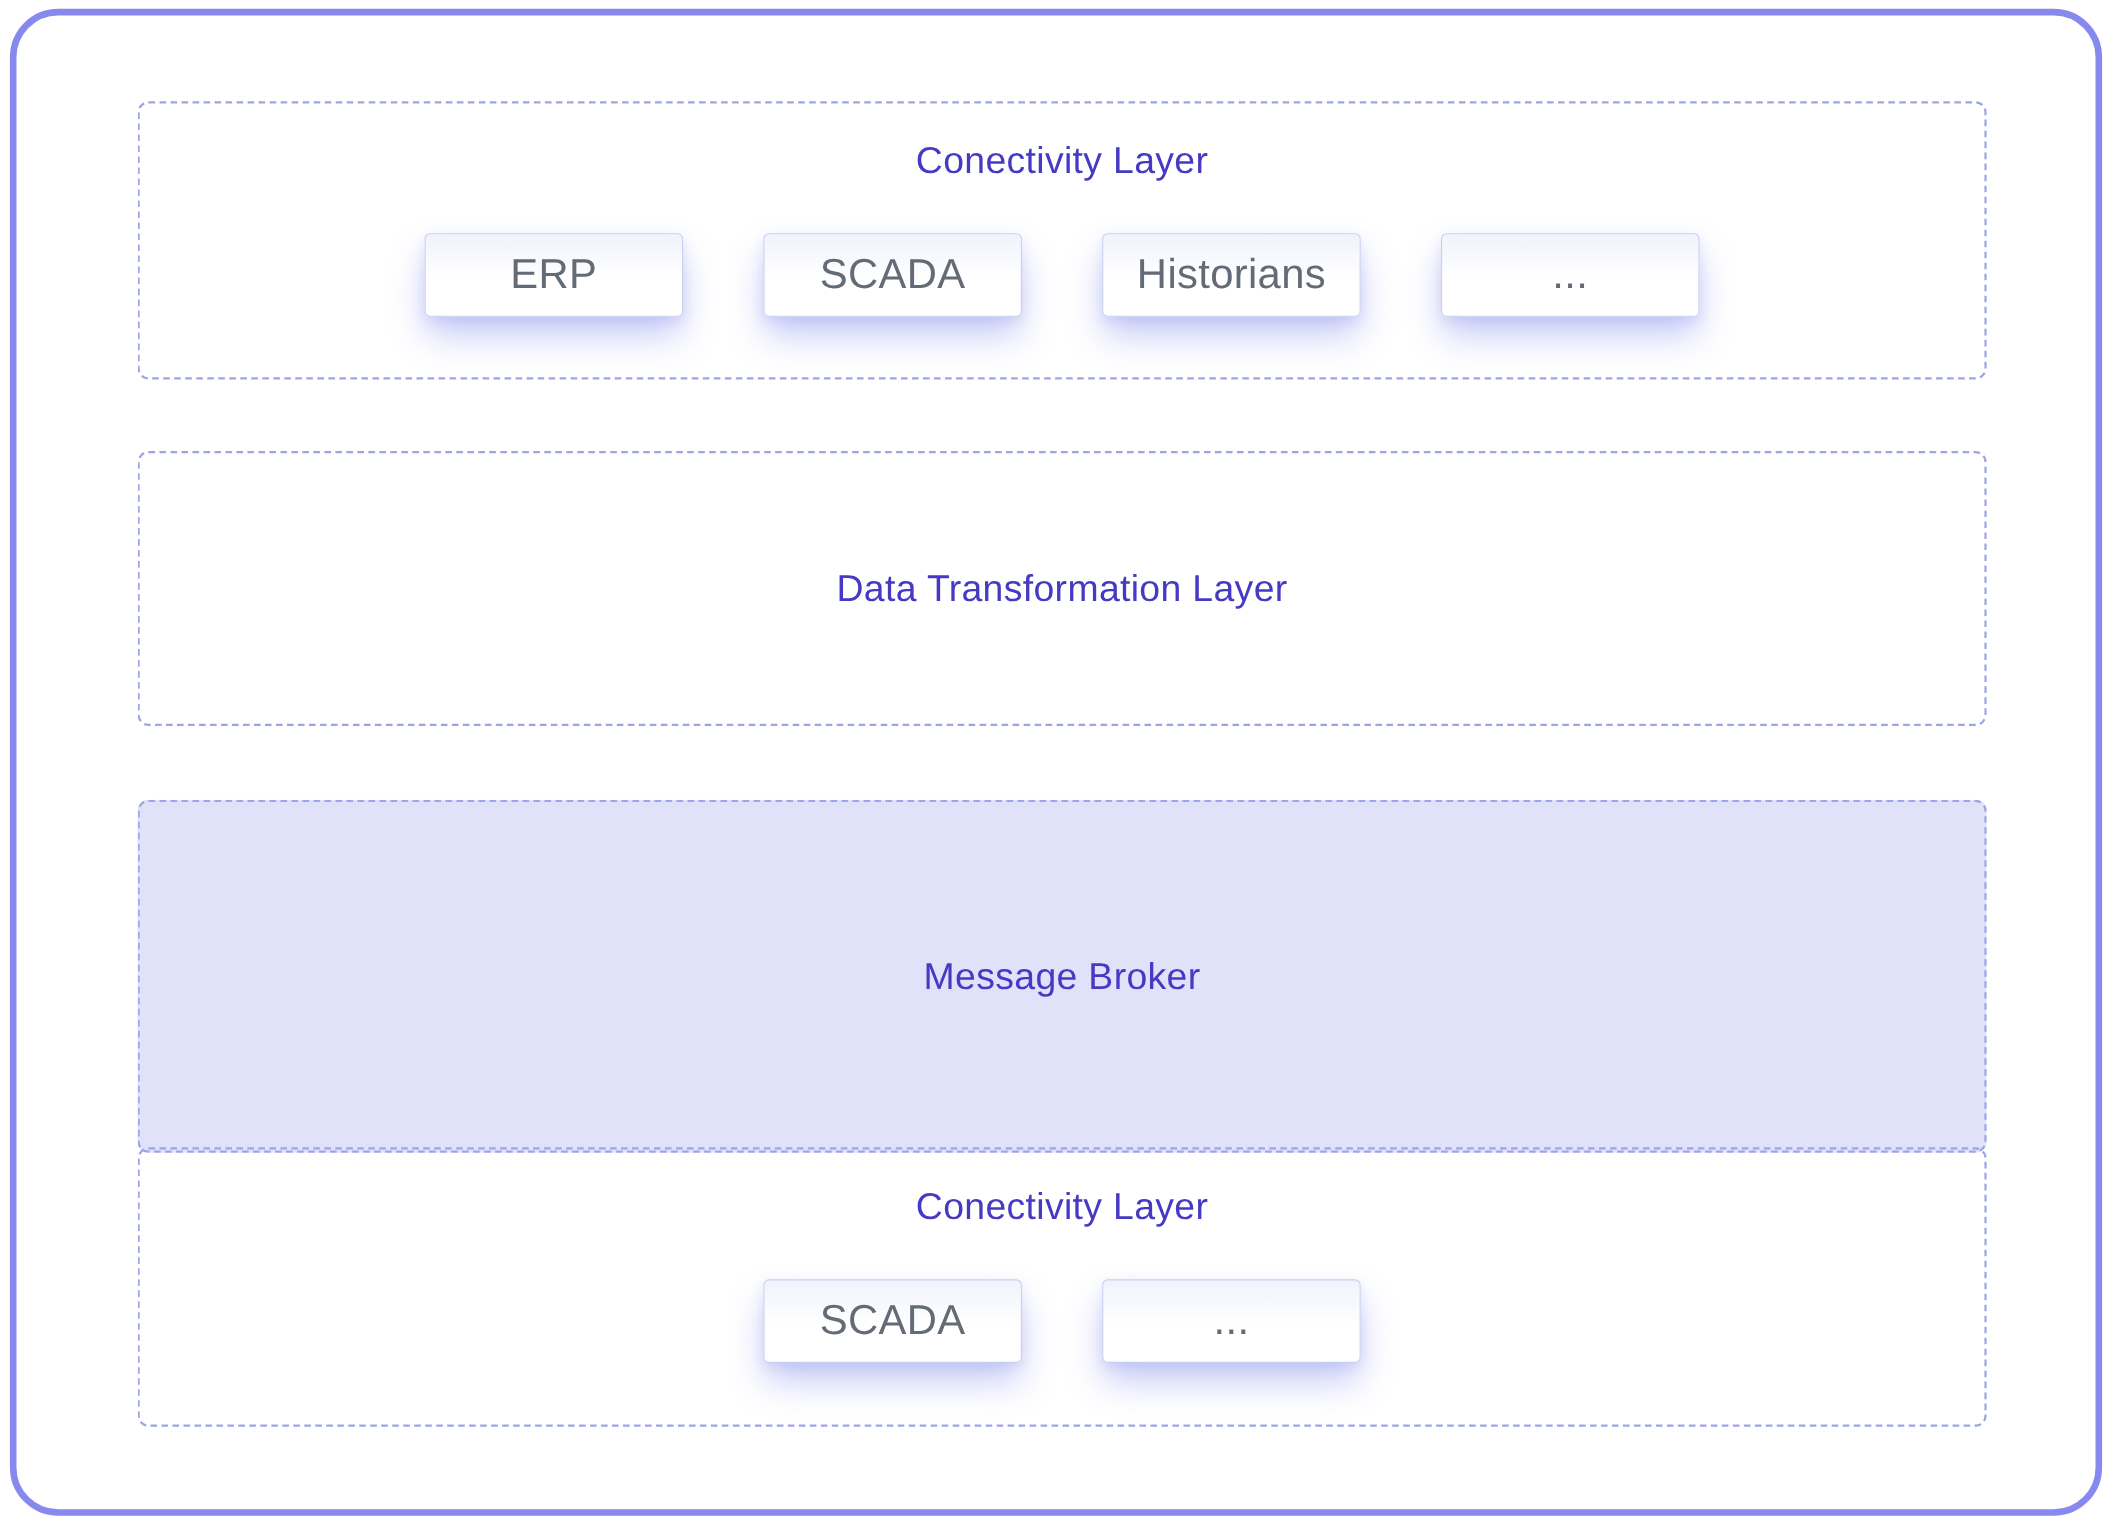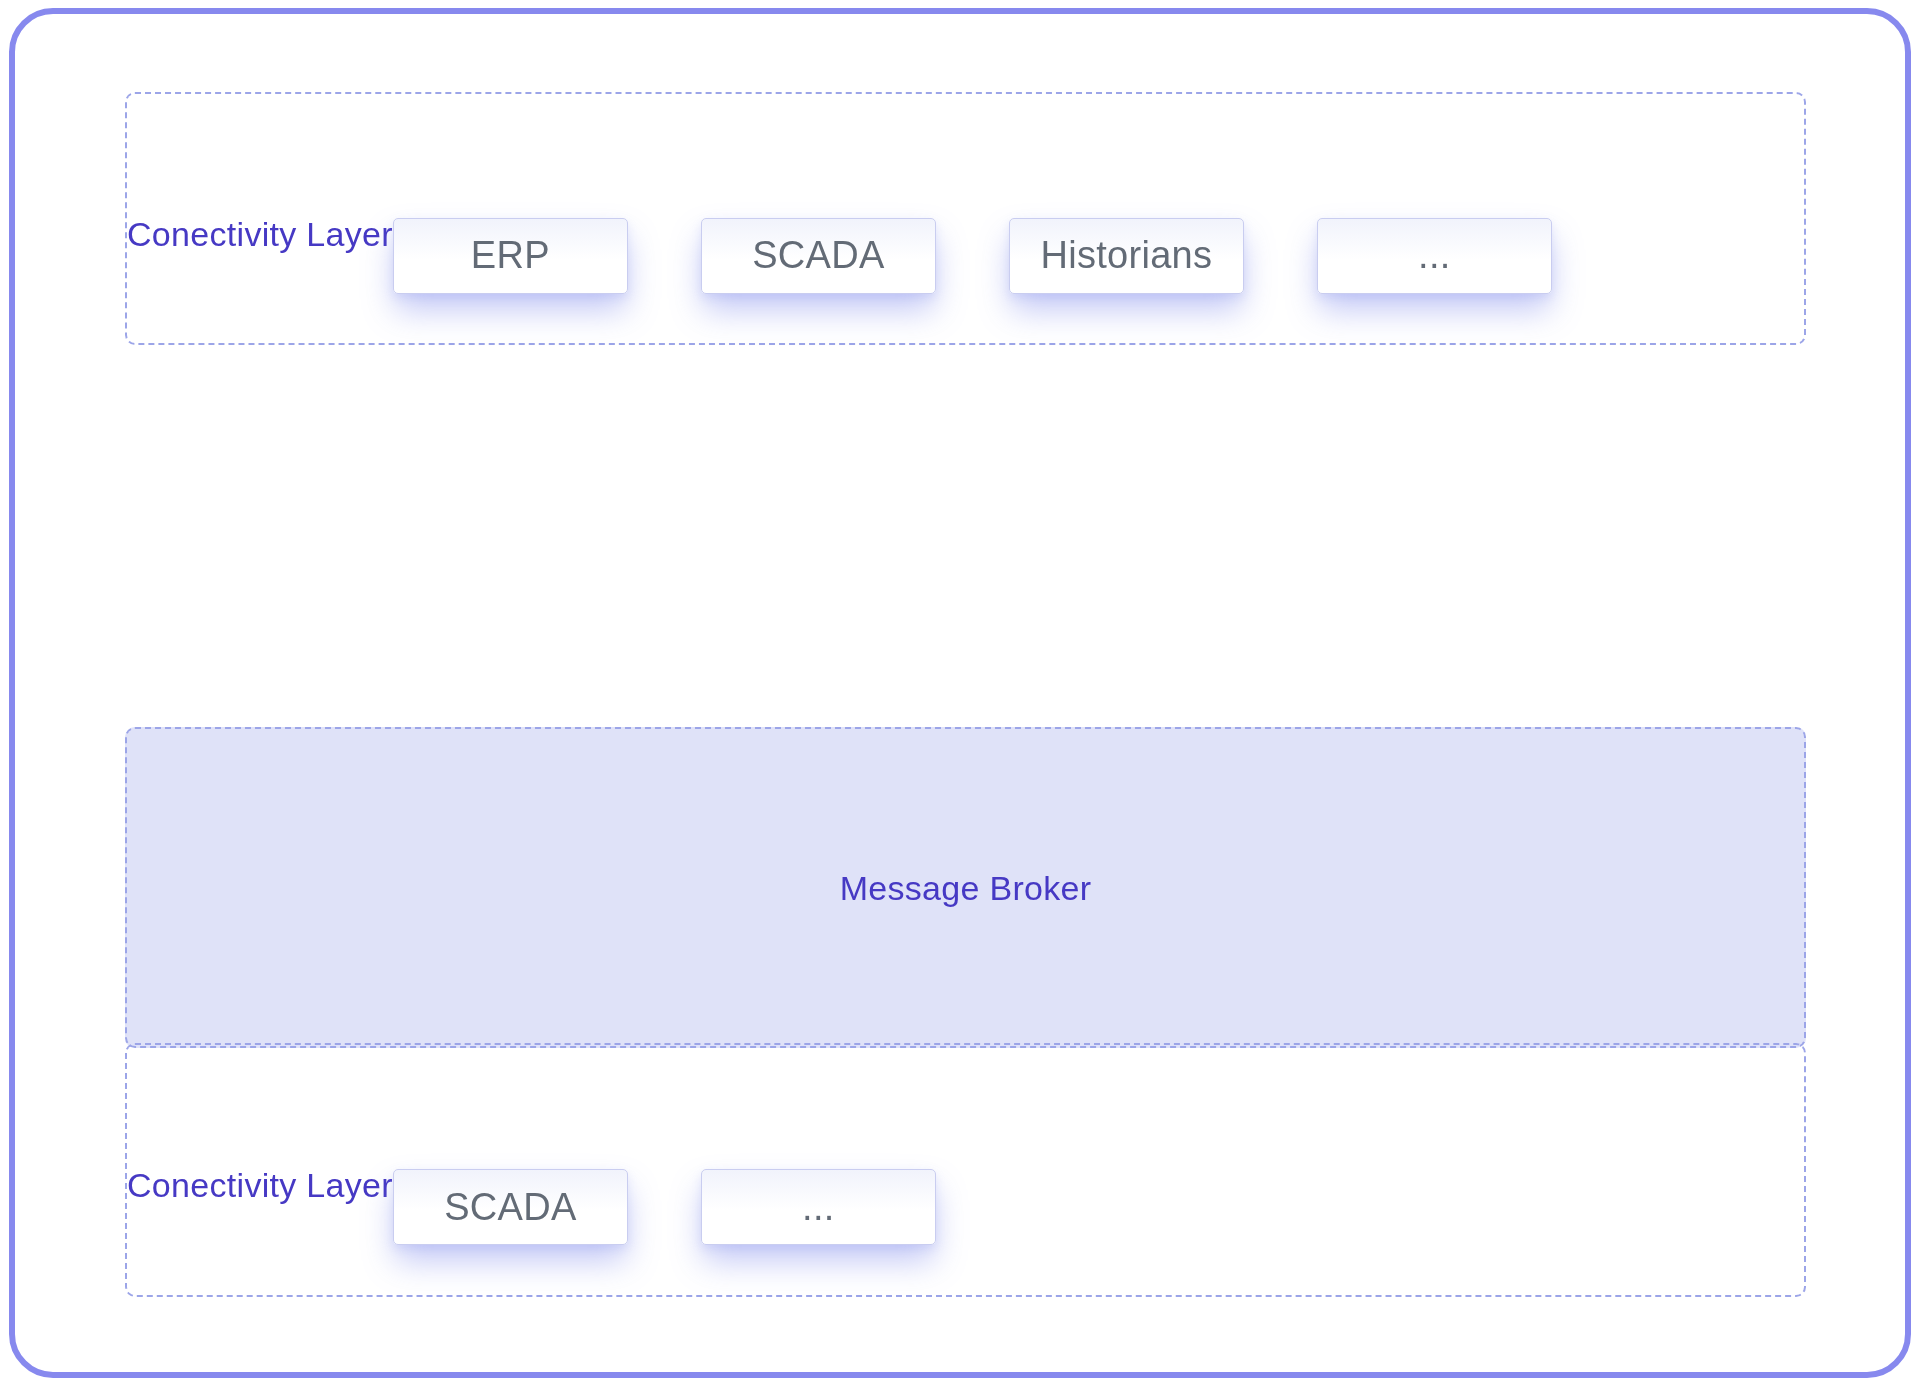--- a/index.html
+++ b/index.html
@@ -26,21 +26,21 @@
     background: #ffffff;
   }
   .layer {
     position: absolute;
     left: 125px;
     width: 1681px;
     border: 2px dashed #9ca5e8;
     border-radius: 10px;
     box-sizing: border-box;
     display: flex;
-    flex-direction: row;
+    flex-direction: column;
     align-items: center;
   }
   .layer-title {
     color: #4639c4;
     font-size: 34px;
     font-weight: 500;
     letter-spacing: 0.3px;
     line-height: 44px;
   }
   .layer-top-padded {
@@ -85,20 +85,23 @@
   <div class="layer layer-top-padded" id="layer-connectivity-top">
     <div class="layer-title">Conectivity Layer</div>
     <div class="box-row">
       <div class="component-box">ERP</div>
       <div class="component-box">SCADA</div>
       <div class="component-box">Historians</div>
       <div class="component-box">...</div>
     </div>
   </div>
 
+  <div class="layer layer-centered" id="layer-data-transformation">
+    <div class="layer-title">Data Transformation Layer</div>
+  </div>
 
   <div class="layer layer-centered" id="layer-message-broker">
     <div class="layer-title">Message Broker</div>
   </div>
 
   <div class="layer layer-top-padded" id="layer-connectivity-bottom">
     <div class="layer-title">Conectivity Layer</div>
     <div class="box-row">
       <div class="component-box">SCADA</div>
       <div class="component-box">...</div>

